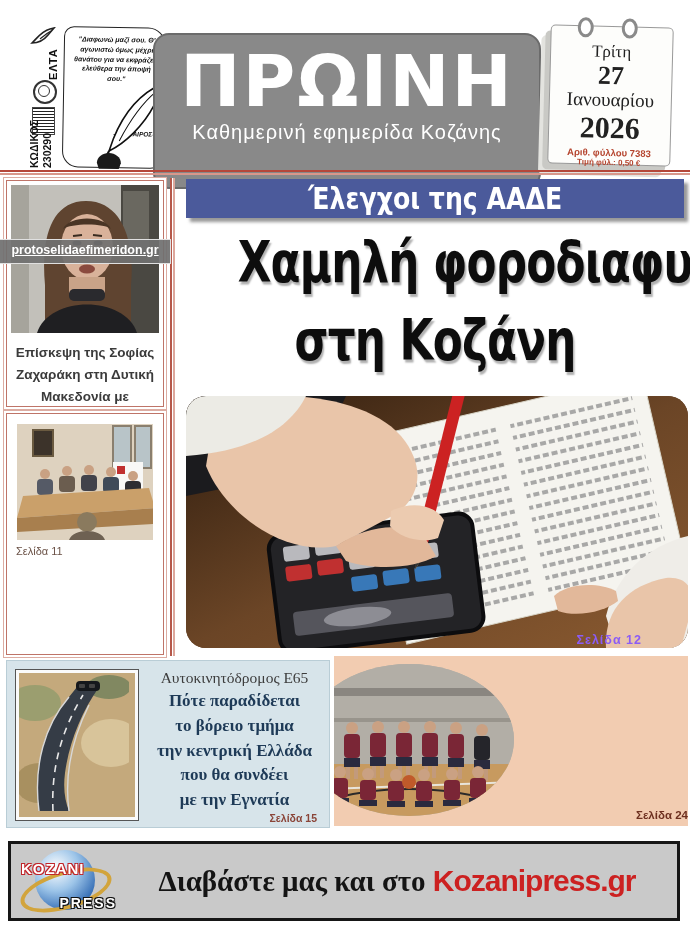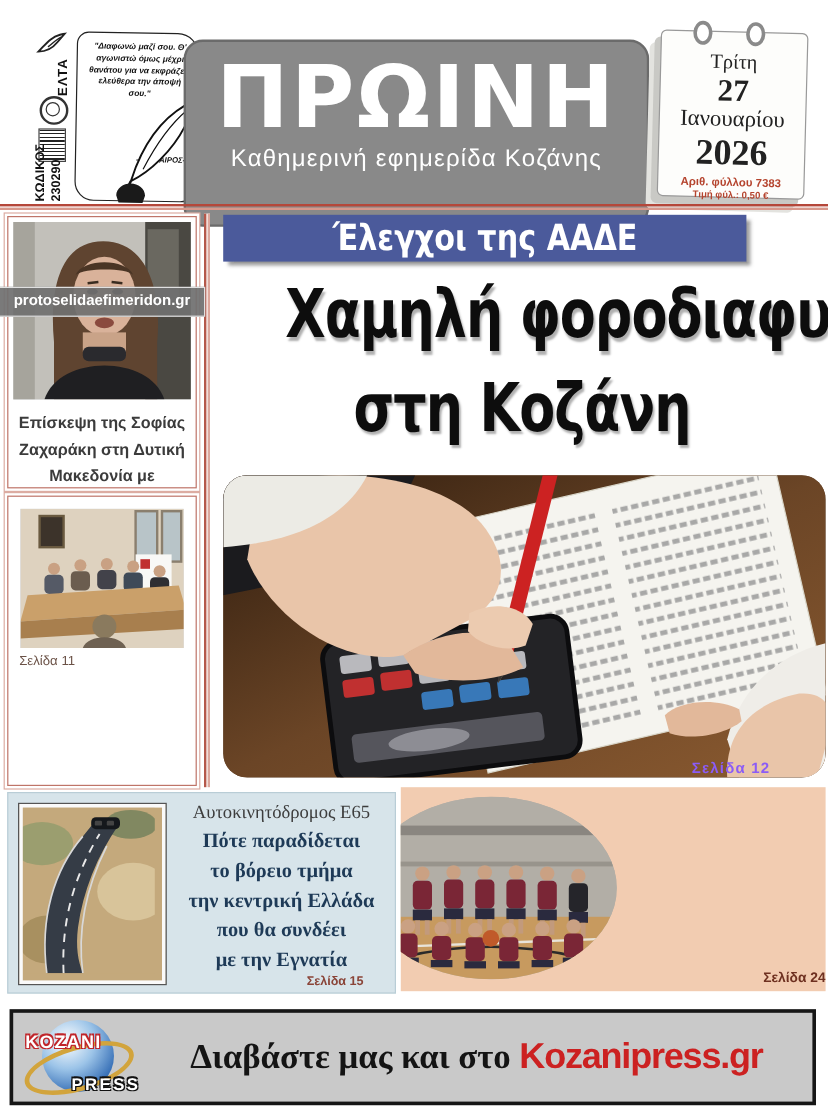--- a/index.html
+++ b/index.html
@@ -50,49 +50,49 @@
             border-top:2px solid #b5473a;border-bottom:2px solid #d8978b;}
 
   
   .side-box{position:absolute;left:6px;width:158px;background:#fff;border:1px solid #bf7468;
             box-shadow:0 0 0 2px #fff,0 0 0 3px #dcaca2;box-sizing:border-box;}
   .sb1{top:180px;height:227px;} .sb2{top:413px;height:242px;}
   .side-photo{margin:4px;height:148px;position:relative;overflow:hidden;background:#ccc;}
   .side-photo2{margin:10px 10px 4px;height:116px;position:relative;overflow:hidden;background:#ccc;}
   .watermark{position:absolute;left:-8px;top:58px;width:170px;height:23px;background:rgba(112,112,112,.93);
              border:1px solid #e0e0e0;color:#fff;font-weight:bold;font-size:12.5px;line-height:21px;
-             text-align:center;z-index:5;}
+             text-align:center;z-index:5;text-decoration:underline;}
   .side-title{font-weight:bold;font-size:13.5px;color:#3b3b3b;text-align:center;line-height:1.62;padding:5px 2px 1px;}
   .side-page{font-size:11px;color:#6b5247;padding:1px 0 4px 9px;}
   .v-rule{position:absolute;left:170px;top:178px;height:478px;width:1px;background:#fff;
           border-left:2px solid #b5584a;border-right:2px solid #dca79c;}
 
   
-  .kicker{position:absolute;left:186px;top:179px;width:436px;height:39px;background:#4b5a9b;
+  .kicker{position:absolute;left:186px;top:179px;width:498px;height:39px;background:#4b5a9b;
           box-shadow:4px 4px 3px rgba(70,70,70,.55);text-align:center;}
   .kicker span{display:inline-block;font-family:"DejaVu Sans",sans-serif;font-weight:bold;font-size:30px;
           line-height:39px;color:#fff;transform:scaleX(.84);white-space:nowrap;}
   .headline{position:absolute;left:182px;top:224px;width:506px;text-align:center;color:#0d0d0d;
             font-family:"DejaVu Sans",sans-serif;font-weight:bold;}
   .hl{display:block;font-size:56px;line-height:78px;transform:scaleX(.78);white-space:nowrap;
       letter-spacing:-1px;text-shadow:2px 3px 2px #b0b0b0;}
   .main-photo{position:absolute;left:186px;top:396px;width:502px;height:252px;border-radius:20px;
               overflow:hidden;background:#5a3a20;}
   .photo-page{position:absolute;right:48px;bottom:282px;color:#8b5cf6;font-weight:bold;font-size:12.5px;
               letter-spacing:1px;z-index:6;}
 
   
   .e65{position:absolute;left:6px;top:660px;width:324px;height:168px;background:#d7e4ea;
        border:1px solid #b9cdd6;box-sizing:border-box;display:flex;}
   .e65-photo{flex:none;width:116px;height:144px;margin:9px 2px 9px 9px;border:3px solid #fafafa;
              outline:1px solid #555;overflow:hidden;background:#c4a97c;}
   .e65-txt{flex:1;text-align:center;font-family:"Liberation Serif",serif;padding-top:5px;}
   .e65-kicker{font-size:15.5px;color:#3d3d3d;line-height:1.5;}
   .e65-line{font-weight:bold;font-size:17px;color:#1e3a57;line-height:1.45;}
-  .e65-page{font-weight:bold;font-size:10.5px;color:#8a4438;text-align:right;padding-right:26px;
+  .e65-page{font-weight:bold;font-size:10.5px;color:#8a4438;text-align:right;padding-right:12px;
             font-family:"Liberation Sans",sans-serif;}
 
   
   .basket{position:absolute;left:334px;top:656px;width:354px;height:170px;background:#f2ccb1;overflow:hidden;}
   .basket-photo{position:absolute;left:-30px;top:8px;width:210px;height:152px;border-radius:50%;
                 overflow:hidden;background:#b2aea6;}
   .basket-txt{position:absolute;left:142px;right:4px;top:4px;text-align:center;font-weight:bold;
               color:#241d18;font-size:22px;line-height:1.6;}
   .basket-page{position:absolute;right:0;bottom:5px;font-weight:bold;font-size:11.5px;color:#6e3020;}
 

